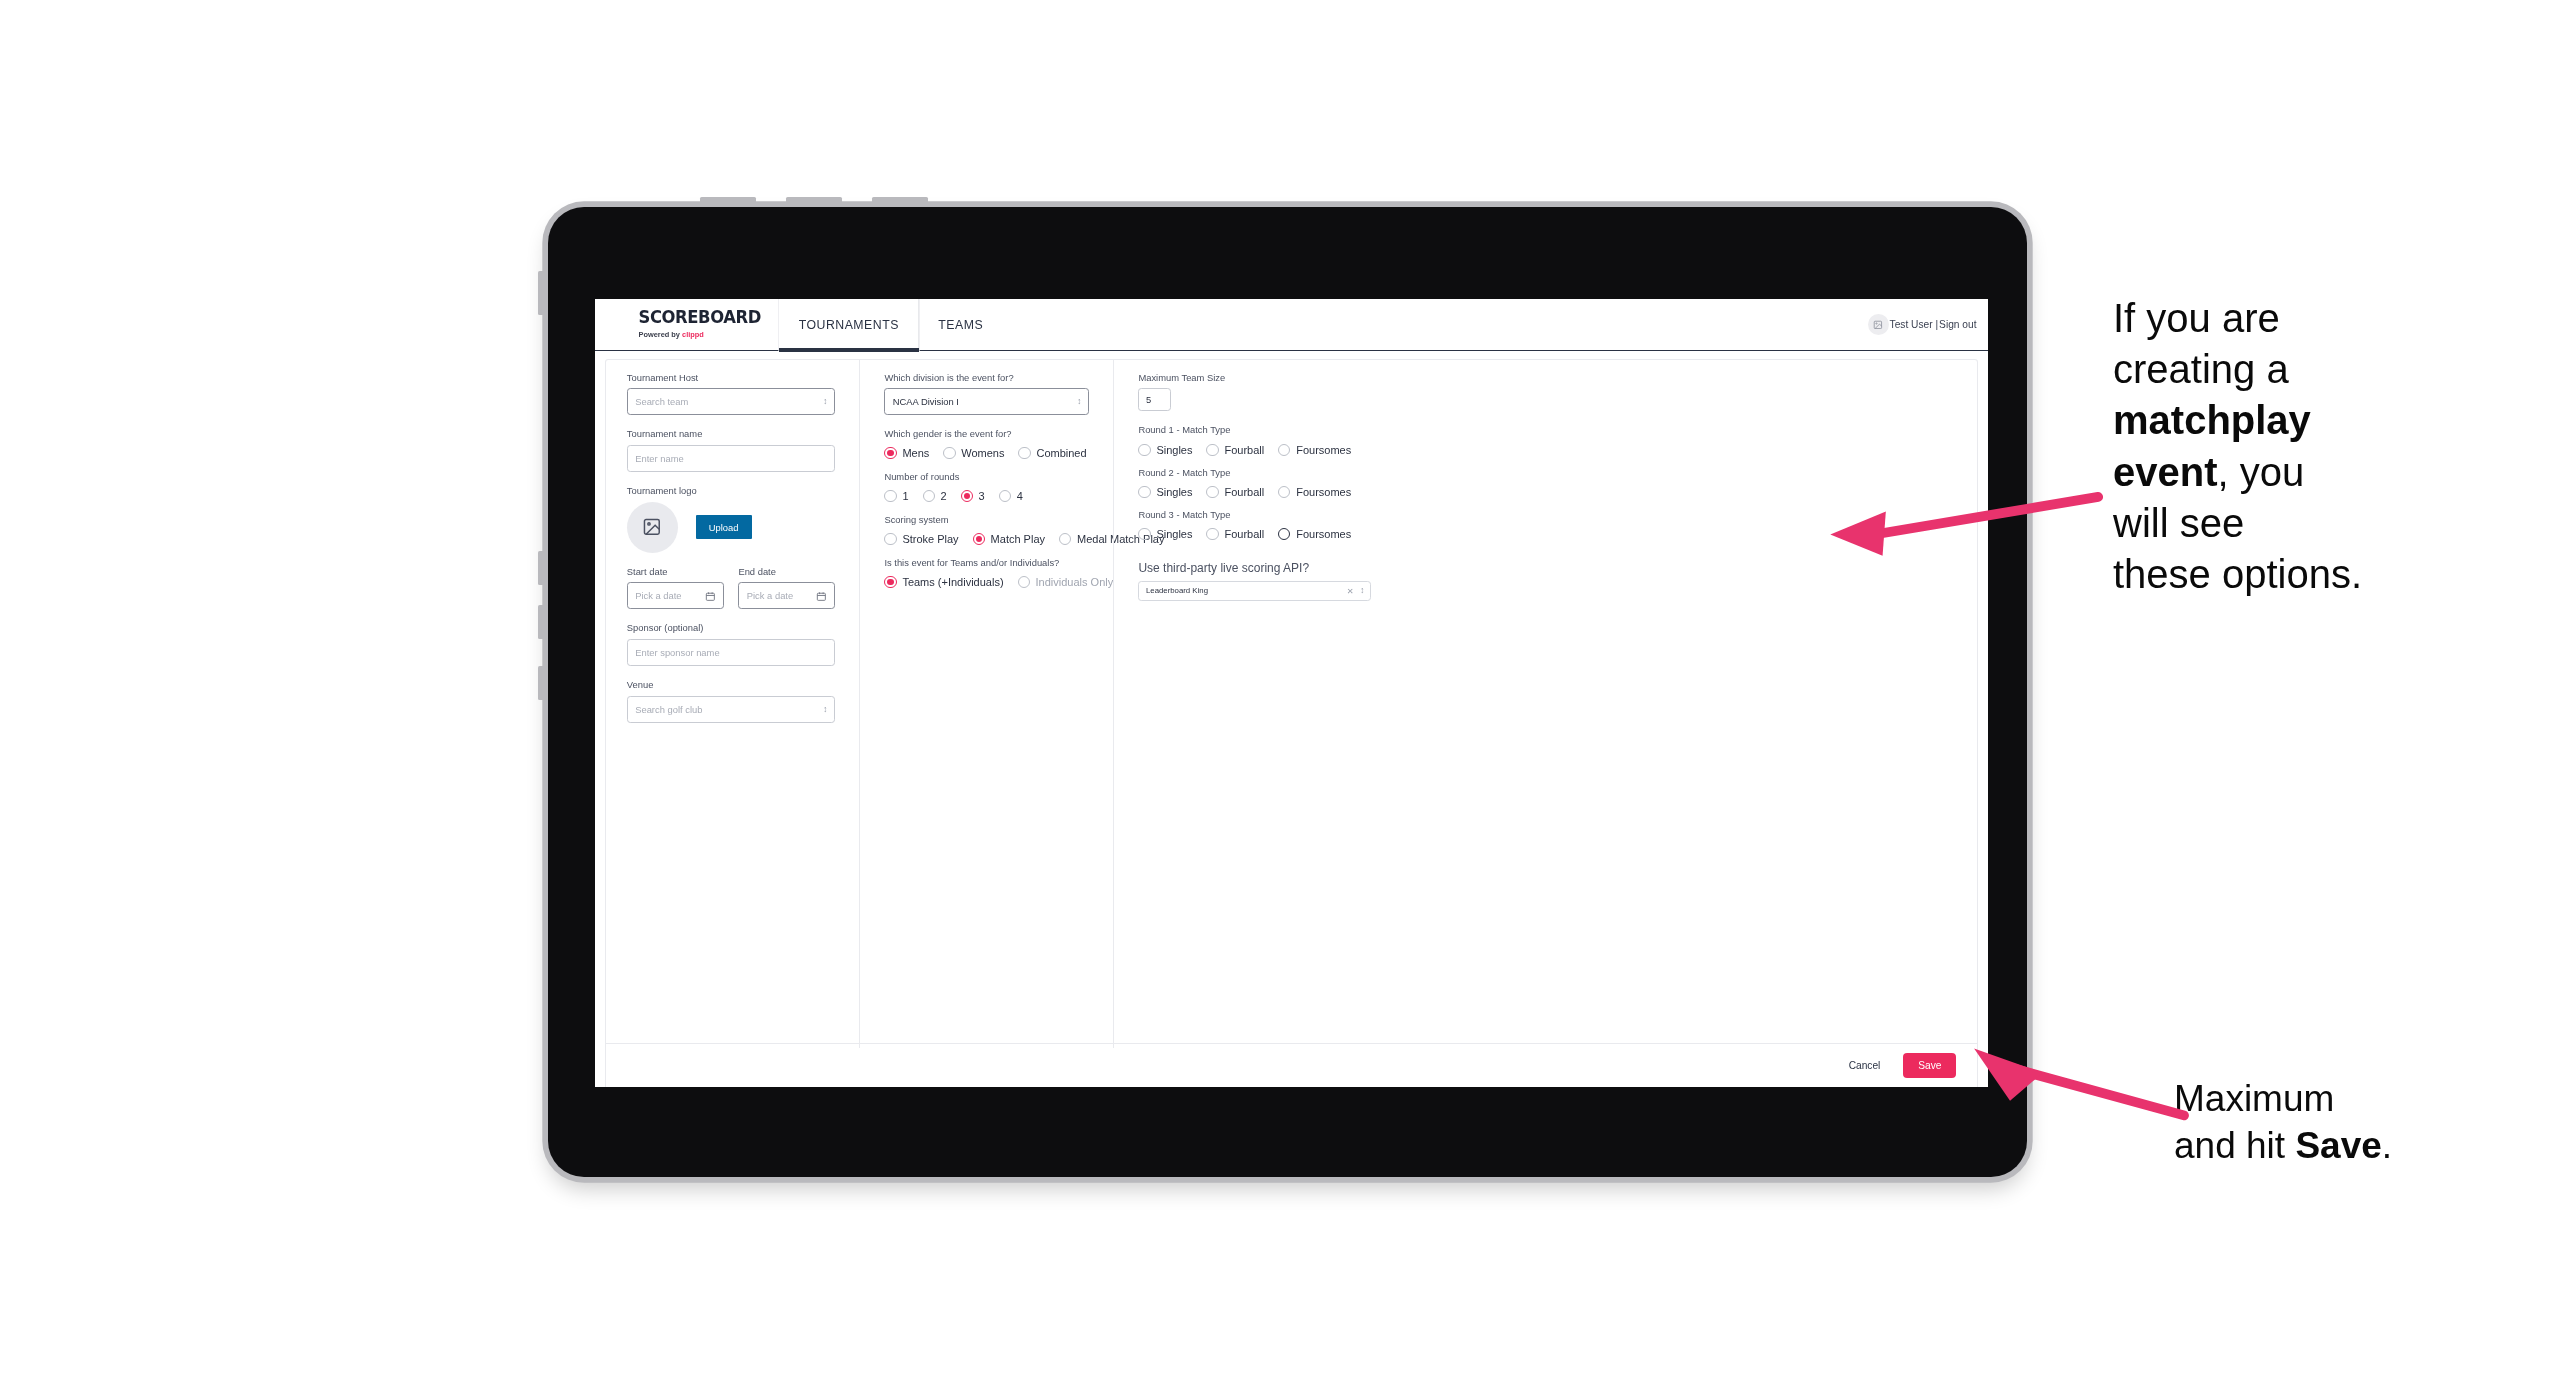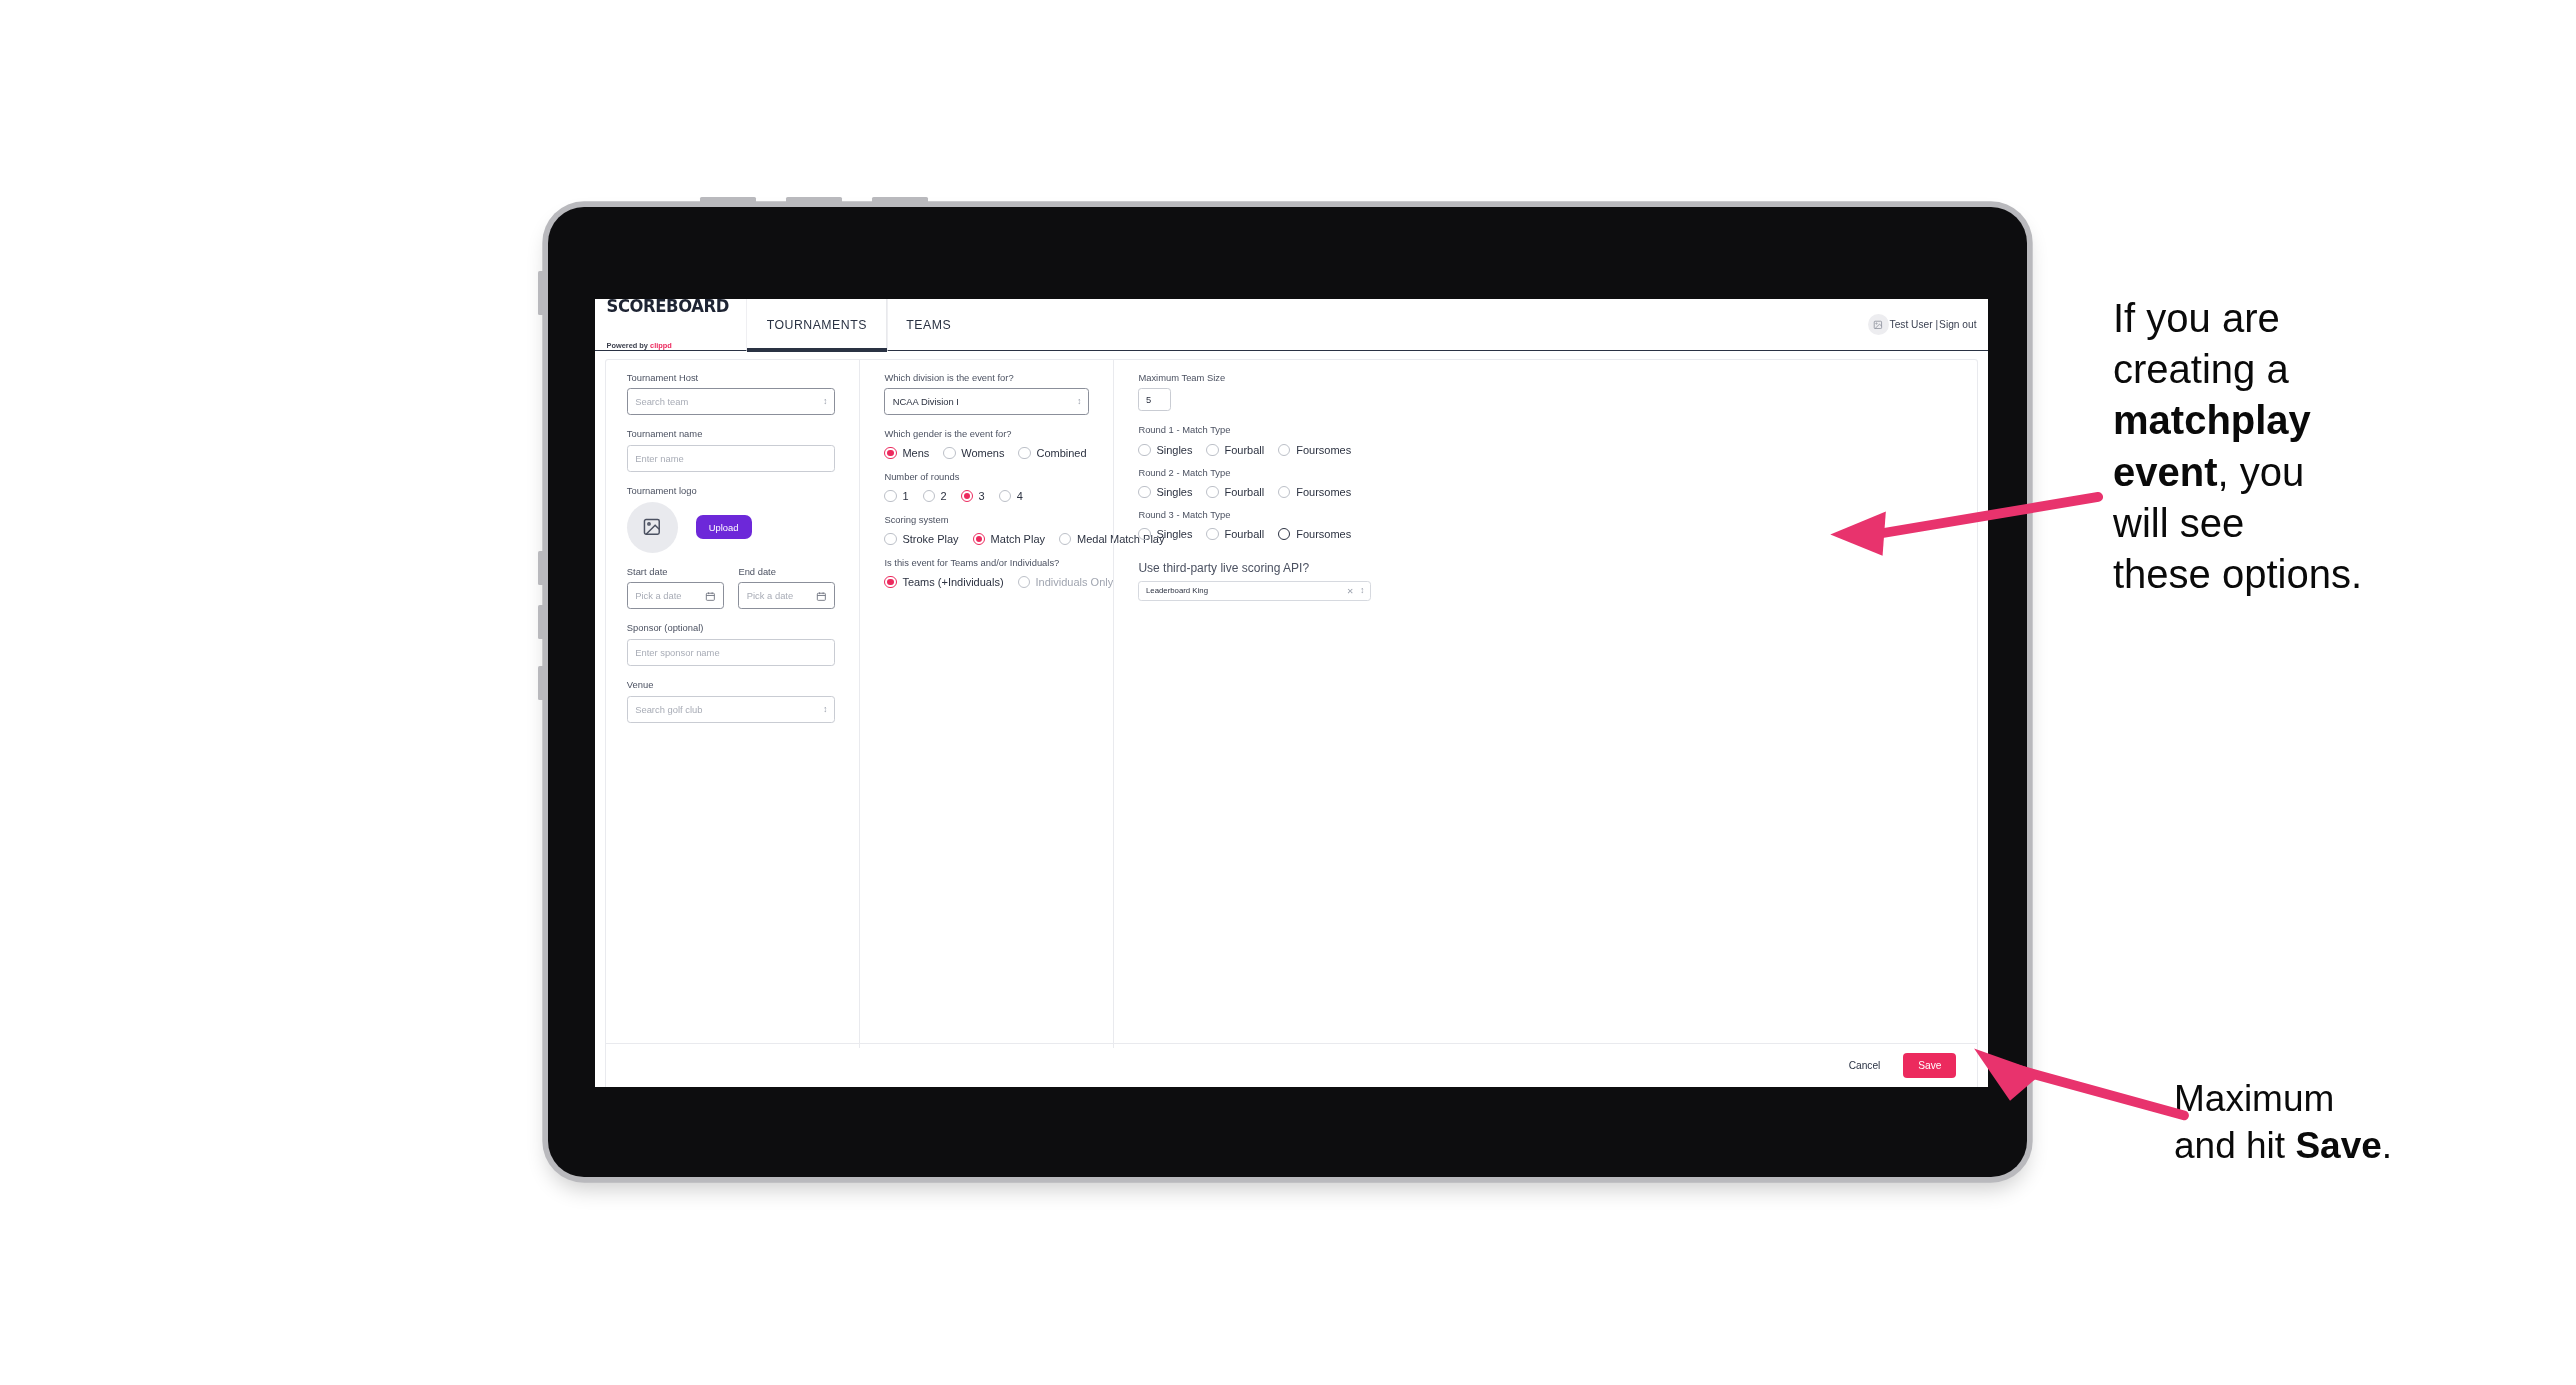--- a/index.html
+++ b/index.html
@@ -46,23 +46,24 @@
   
   .app-header {
     height:52px;
     background:#ffffff;
     border-bottom:1.6px solid #2a3243;
     display:flex;
     align-items:stretch;
     position:relative;
   }
   .brand {
-    display:flex; flex-direction:column; justify-content:space-between;
+    display:flex; flex-direction:column; justify-content:center;
     padding:0 18px 0 11.5px;
     min-width:121px;
+    margin-left:32px;
   }
   .brand-title {
     font-family:"DejaVu Sans", sans-serif;
     font-weight:700;
     font-size:16.4px;
     letter-spacing:-0.4px;
     color:#1e2433;
     line-height:1;
     transform:scaleY(1.12);
     transform-origin:left bottom;
@@ -179,24 +180,24 @@
   .updown { font-size:9px; line-height:1; letter-spacing:-0.8px; }
 
   
   .logo-row { display:flex; align-items:center; gap:18px; margin-bottom:3.3px; }
   .logo-circle {
     width:51px; height:51px; border-radius:50%;
     background:#e9eaee;
     display:flex; align-items:center; justify-content:center;
   }
   .upload-btn {
-    background:#6d28d9; color:#fff;
+    background:#0369a1; color:#fff;
     font-size:9.4px;
     padding:6.6px 13px;
-    border-radius:7px;
+    border-radius:1px;
     cursor:pointer;
   }
 
   .date-row { display:flex; gap:14.8px; }
   .date-row .half { width:116px; }
 
   
   .radio-row {
     display:flex; align-items:center;
     gap:0; flex-wrap:nowrap;

